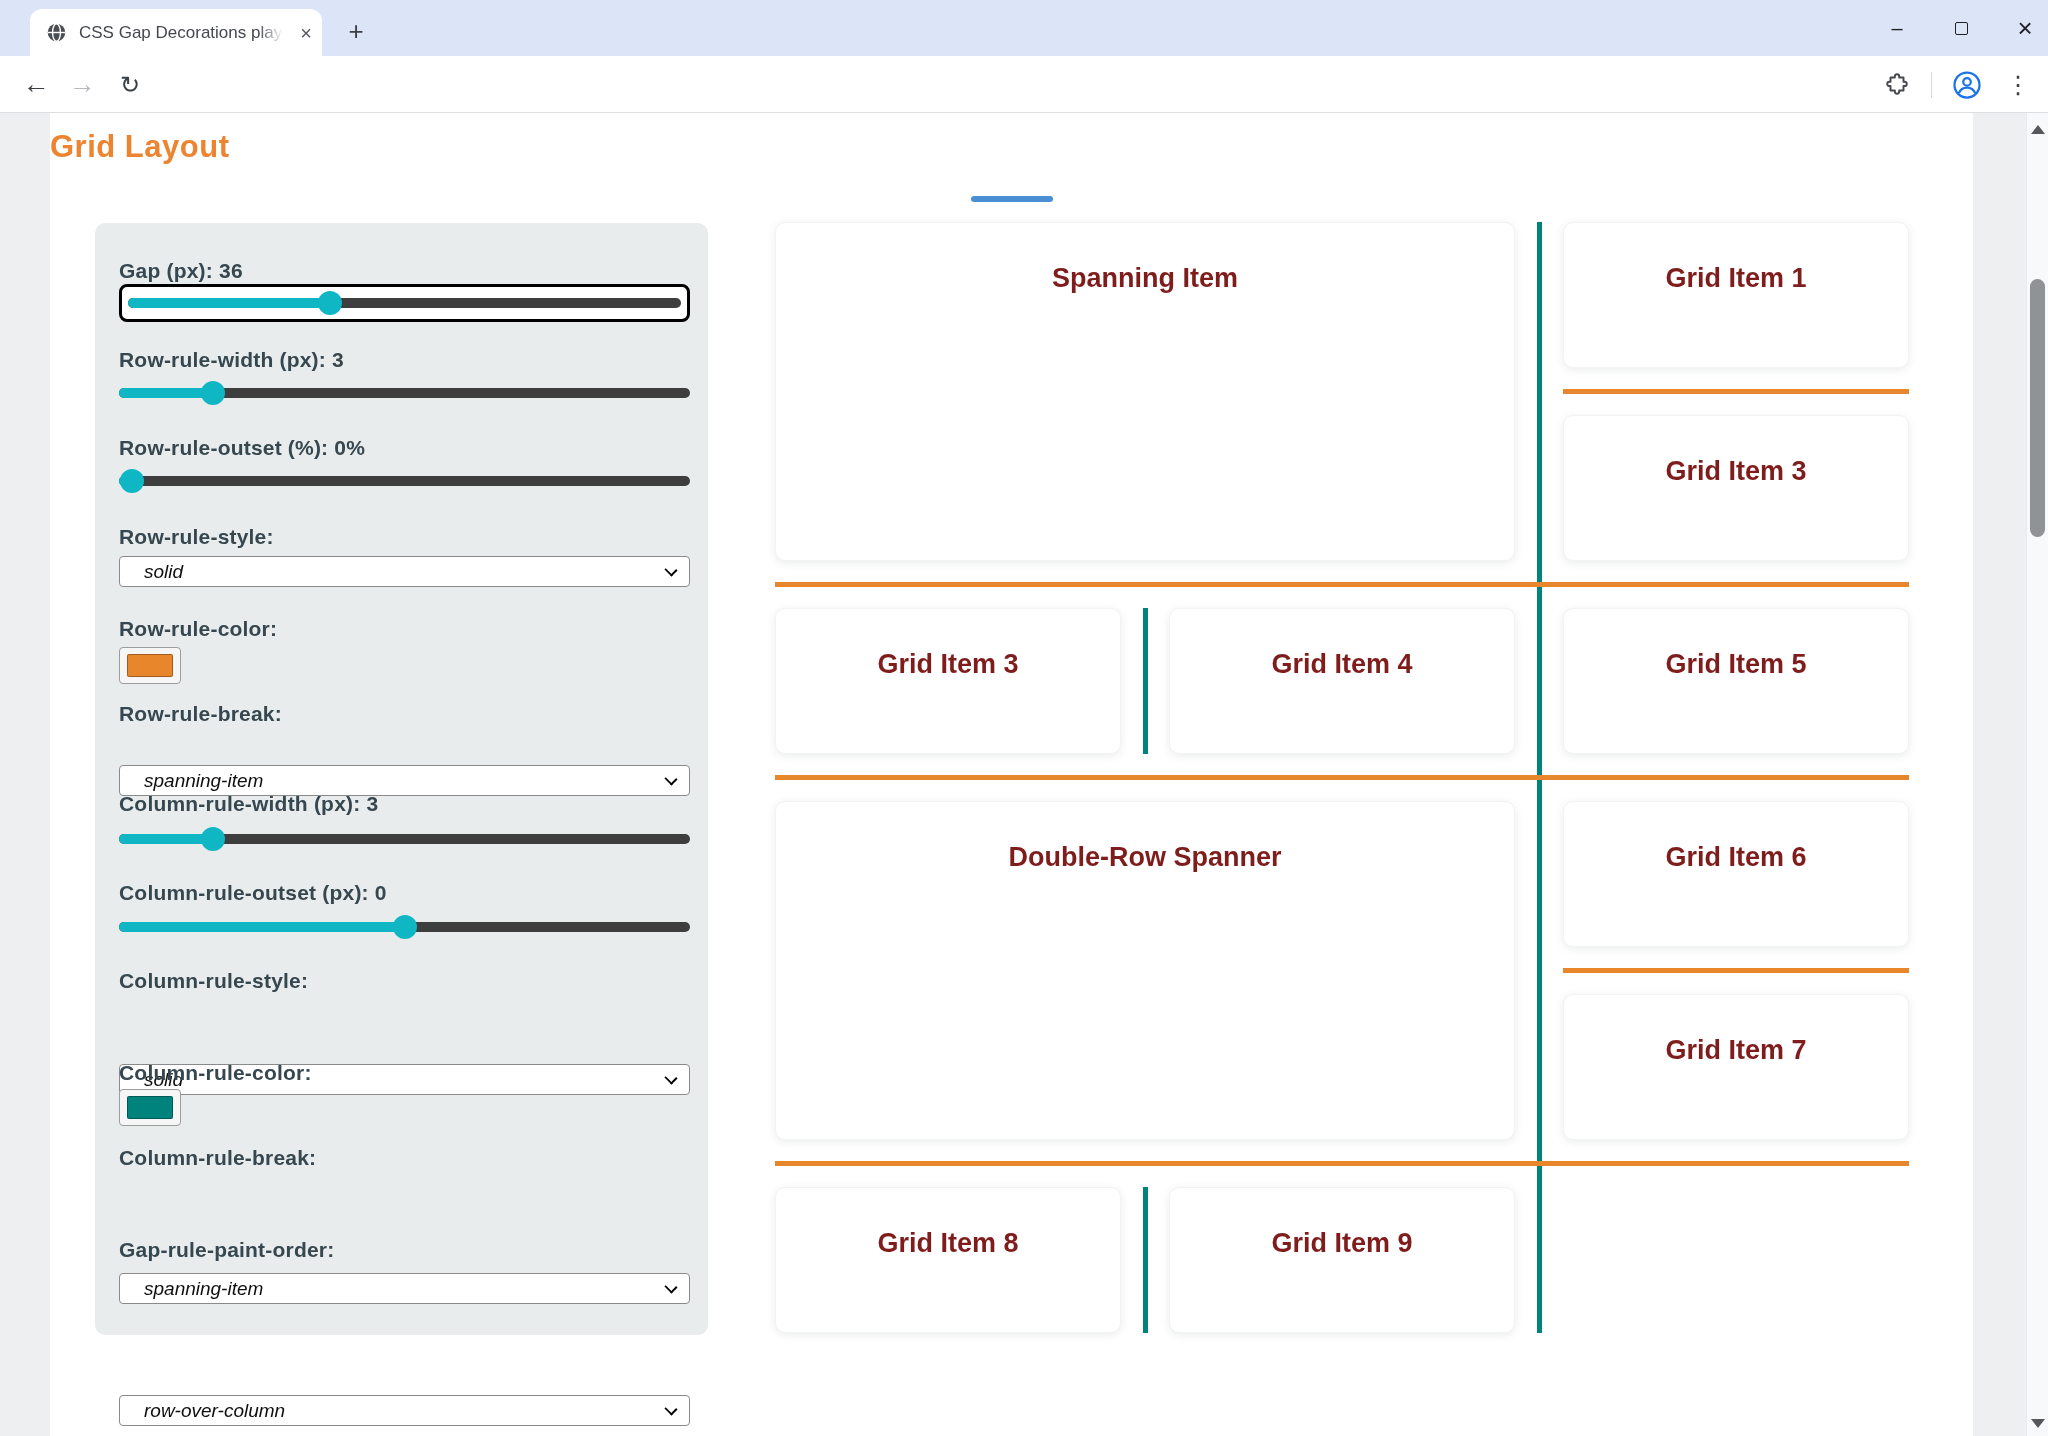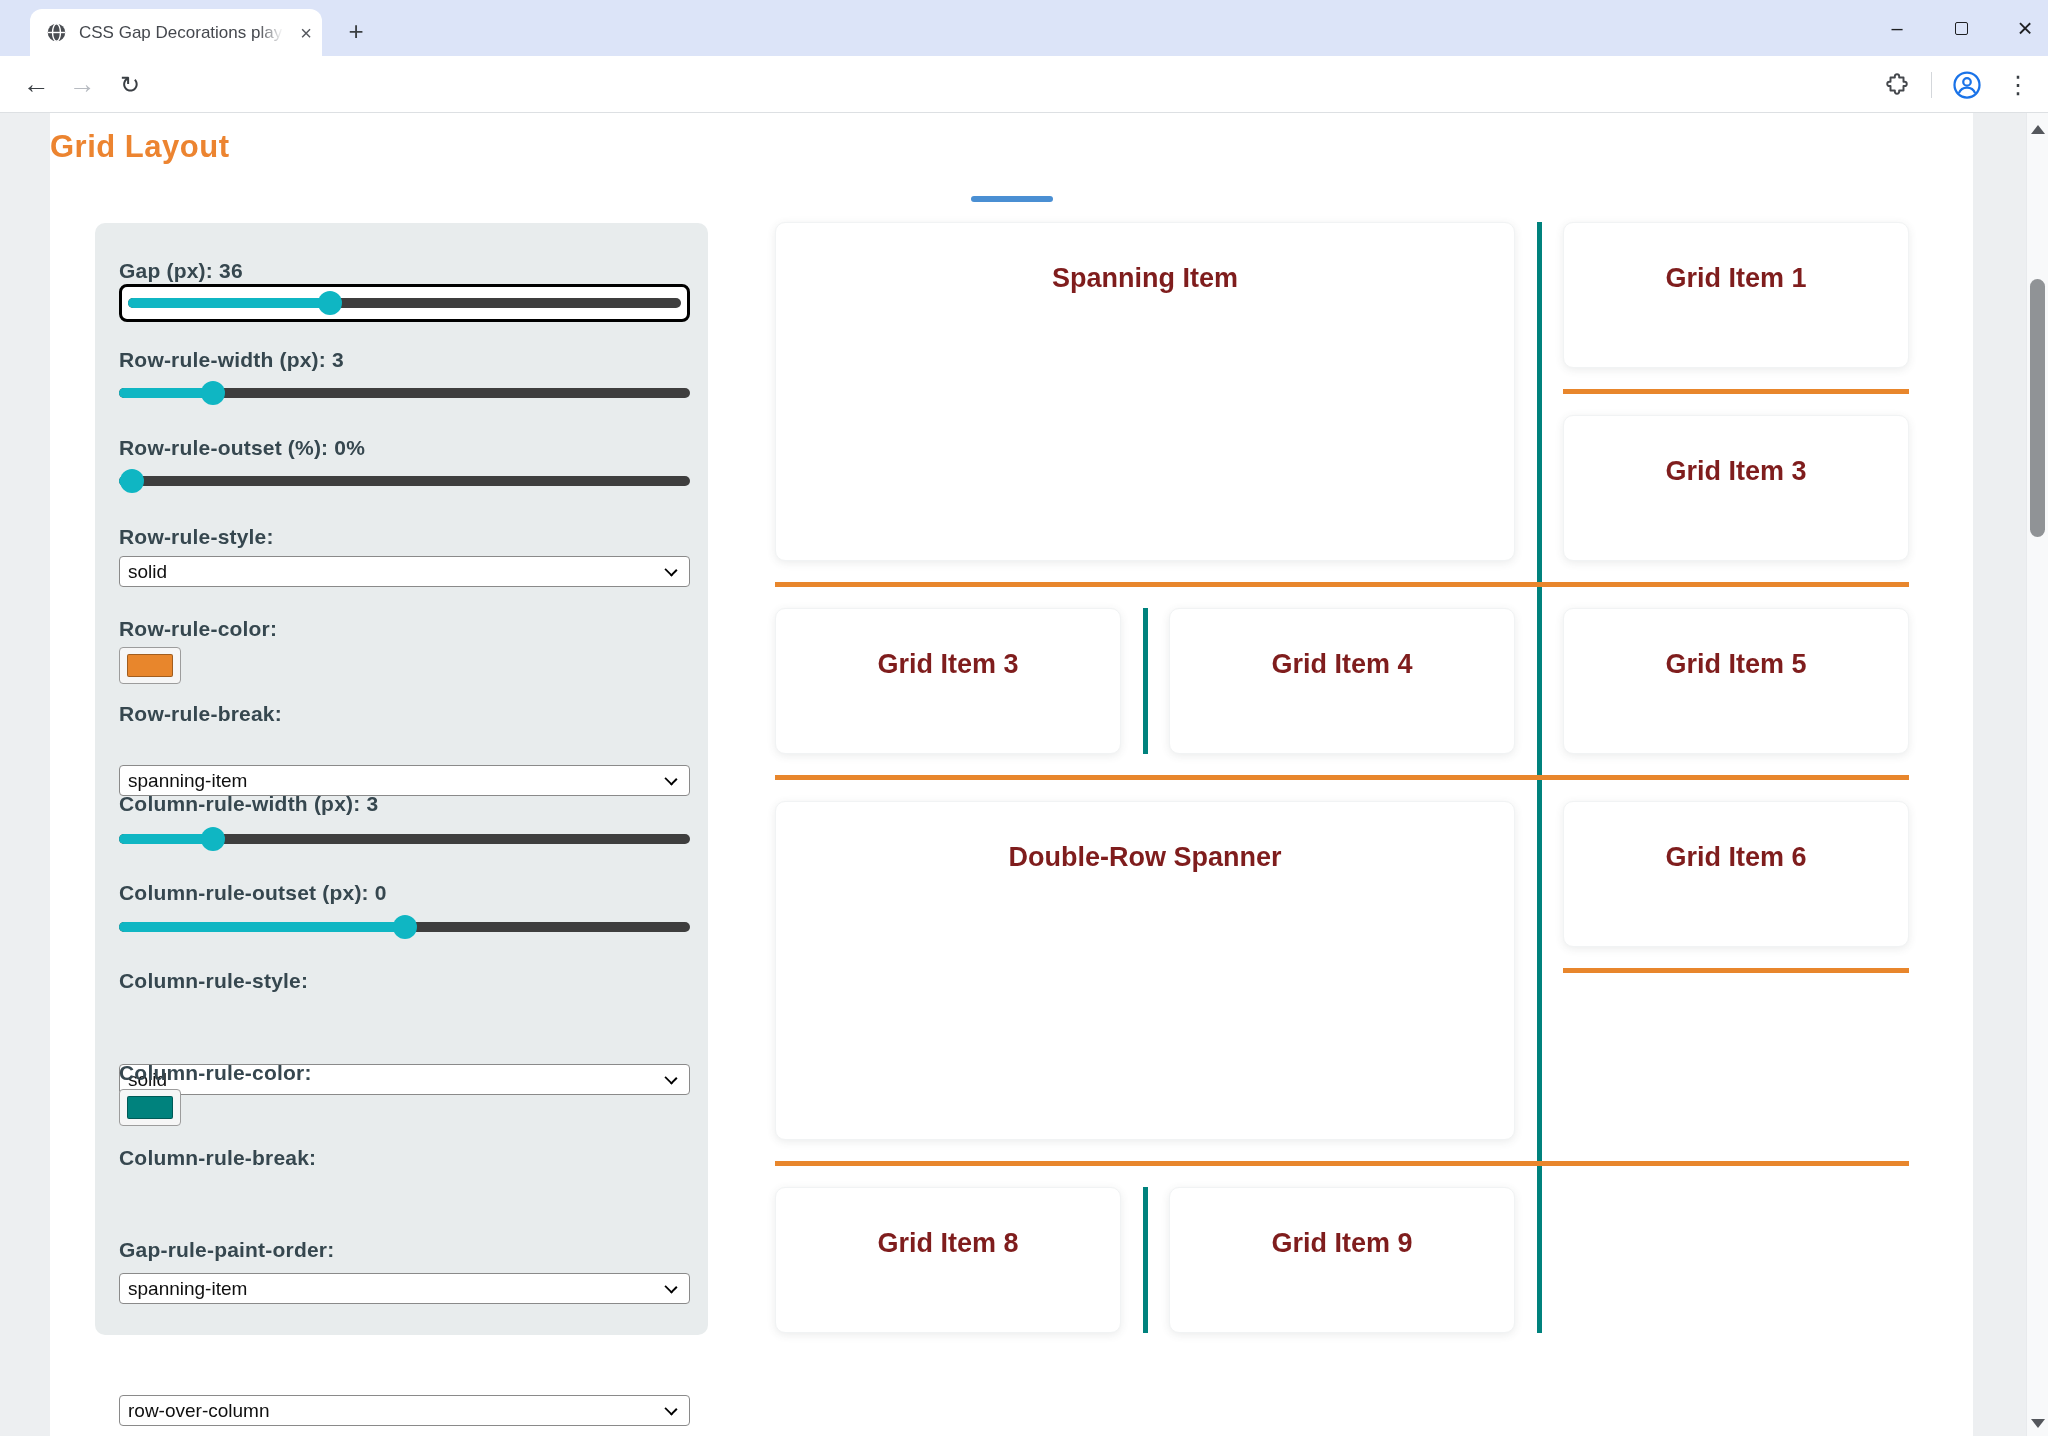--- a/index.html
+++ b/index.html
@@ -63,21 +63,21 @@
            background:#e8eced; border-radius:10px; }
   .grp-label { position:absolute; left:24px; font-size:21px; font-weight:700; color:#36474f;
                letter-spacing:0.2px; white-space:nowrap; }
   .ctrl { position:absolute; left:24px; width:571px; }
   .slider { position:relative; height:24px; }
   .slider .track { position:absolute; left:0; right:0; top:7px; height:10px; background:#3e3e3e; border-radius:5px; }
   .slider .fill  { position:absolute; left:0; top:7px; height:10px; background:#0fb6c3; border-radius:5px; }
   .slider .thumb { position:absolute; top:0; width:24px; height:24px; border-radius:50%; background:#0fb6c3; }
   .focus-ring { border:3px solid #000; border-radius:8px; background:#fff; padding:4px 6px; height:38px; }
   .select { position:relative; height:31px; background:#fff; border:1px solid #8a8a8a; border-radius:4px;
-            font-size:19px; color:#0f0f0f; line-height:29px; padding-left:8px; }
+            font-size:19px; color:#0f0f0f; line-height:29px; padding-left:24px;font-style:italic; }
   .select .chev { position:absolute; right:13px; top:8px; width:10px; height:10px;
                   border-right:2.4px solid #000; border-bottom:2.4px solid #000; transform:rotate(45deg) scale(1,0.85); }
   .swatch { width:62px; height:37px; background:#f6f6f6; border:1px solid #9c9c9c; border-radius:4px; padding:6px 7px; }
   .swatch .fill-c { width:100%; height:100%; border:1px solid rgba(0,0,0,0.3); border-radius:2px; }
 
   
   .grid { position:absolute; left:725px; top:109px; width:1134px; height:1111px; }
   .card { position:absolute; background:#fff; border:1px solid #f1f3f4; border-radius:10px;
           box-shadow:0 2px 8px rgba(60,64,67,0.10); text-align:center; }
   .card span { display:inline-block; margin-top:40px; font-size:27px; font-weight:600; color:#7f1d1d; }
@@ -273,20 +273,23 @@
         </div>
         <div class="card" style="left:788px; top:386px; width:346px; height:146px;">
           <span>Grid Item 5</span>
         </div>
         <div class="card" style="left:0; top:579px; width:740px; height:339px;">
           <span>Double-Row Spanner</span>
         </div>
         <div class="card" style="left:788px; top:579px; width:346px; height:146px;">
           <span>Grid Item 6</span>
         </div>
+        <div class="card" style="left:788px; top:772px; width:346px; height:146px;">
+          <span>Grid Item 7</span>
+        </div>
         <div class="card" style="left:0; top:965px; width:346px; height:146px;">
           <span>Grid Item 8</span>
         </div>
         <div class="card" style="left:394px; top:965px; width:346px; height:146px;">
           <span>Grid Item 9</span>
         </div>
 
       </div>
     </div>
   </div>

